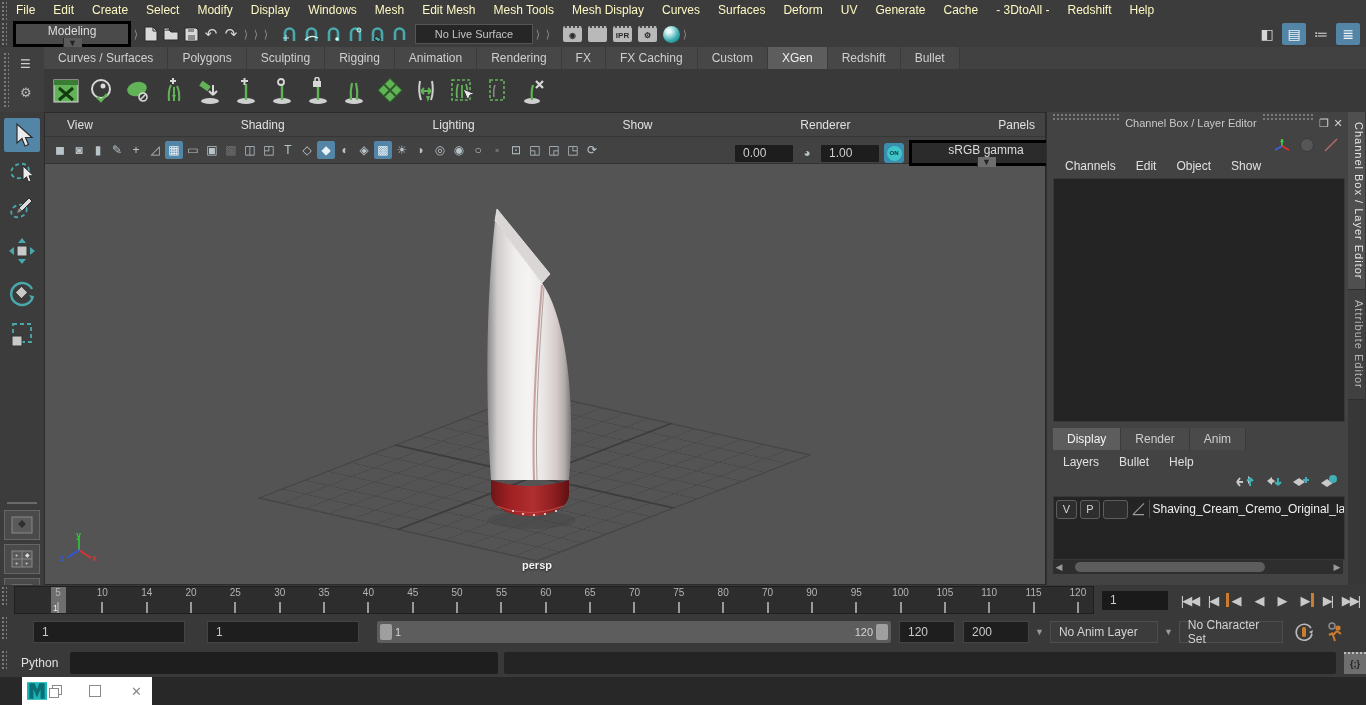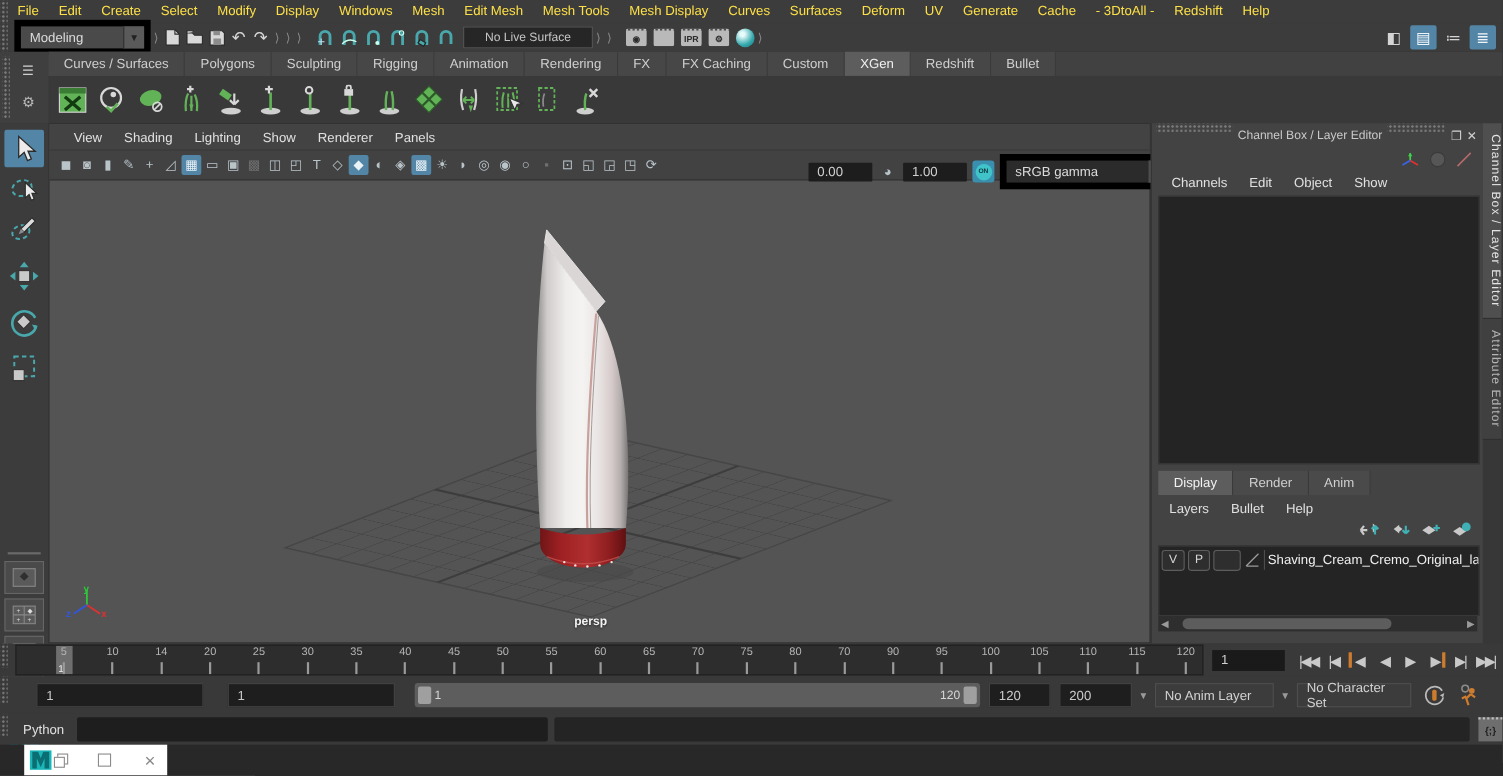--- a/index.html
+++ b/index.html
@@ -3,24 +3,24 @@
 <meta charset="utf-8">
 <style>
   html,body{margin:0;padding:0;}
   body{width:1366px;height:705px;position:relative;background:#393939;overflow:hidden;
        font-family:"Liberation Sans",sans-serif;color:#cccccc;font-size:12px;-webkit-font-smoothing:antialiased;}
   .abs{position:absolute;}
   .row{display:flex;align-items:center;}
   .dots{width:7px;align-self:stretch;background-image:radial-gradient(#7a7a7a 1px,transparent 1.2px);background-size:4px 4px;background-position:1px 1px;}
   
   #menubar{left:0;top:0;width:1366px;height:21px;background:#3c3c3c;border-bottom:1px solid #333;}
-  #menubar .mi{padding:0 9px;color:#fde047;height:21px;line-height:21px;cursor:default;}
+  #menubar .mi{padding:0 9px;color:#fef9c3;height:21px;line-height:21px;cursor:default;}
   
   #statusline{left:0;top:21px;width:1366px;height:26px;background:#3c3c3c;border-bottom:1px solid #2e2e2e;}
-  .dd{height:20px;background:#4a4a4a;border:6px solid #000000;display:flex;align-items:center;}
+  .dd{height:20px;background:#4a4a4a;border:3px solid #000000;display:flex;align-items:center;flex-direction:column;}
   .dd .lbl{padding:0 8px;color:#dcdcdc;}
   .dd .arw{width:18px;height:100%;background:#5a5a5a;border-left:1px solid #2c2c2c;display:flex;align-items:center;justify-content:center;color:#222;font-size:9px;}
   .sep{width:10px;height:20px;display:flex;align-items:center;justify-content:center;color:#8a8a8a;font-size:11px;}
   .sico{width:20px;height:20px;display:flex;align-items:center;justify-content:center;}
   .field{background:#262626;border:1px solid #555;color:#c4c4c4;display:flex;align-items:center;padding:0 6px;height:18px;}
   .clap{width:19px;height:14px;background:#b9b9b9;border-top:2px dotted #4d4d4d;border-radius:2px;display:flex;align-items:center;justify-content:center;color:#2b2b2b;font-size:8px;font-weight:bold;}
   .wsbtn{width:24px;height:22px;display:flex;align-items:center;justify-content:center;color:#d5d5d5;font-size:14px;border-radius:2px;}
   .wsbtn.active{background:#5285a6;color:#eef4f8;}
   #shelfgutter{left:0;top:47px;width:44px;height:65px;background:#3f3f3f;}
   #shelftabs{left:44px;top:47px;width:1322px;height:22px;background:#414141;border-bottom:1px solid #393939;display:flex;align-items:flex-start;}
@@ -28,21 +28,21 @@
   #shelftabs .tab.active{background:#5d5d5d;color:#f0f0f0;}
   #shelficons{left:44px;top:69px;width:1322px;height:43px;display:flex;align-items:center;gap:4px;padding-left:6px;}
   .xico{width:32px;height:32px;display:flex;align-items:center;justify-content:center;}
   
   #toolbox{left:0;top:112px;width:44px;height:473px;background:#3c3c3c;border-right:1px solid #2f2f2f;}
   .tbtn{width:36px;height:34px;margin:2px auto;display:flex;align-items:center;justify-content:center;border-radius:2px;}
   .tbtn.active{background:#5285a6;}
   .laybtn{width:34px;height:28px;margin:4px auto;background:#4a4a4a;border:1px solid #666;display:flex;align-items:center;justify-content:center;}
   
   #viewport{left:44px;top:112px;width:1002px;height:473px;background:#545454;border:1px solid #2b2b2b;box-sizing:border-box;}
-  #vpmenu{height:23px;background:#434343;border-bottom:1px solid #363636;display:flex;align-items:center;padding-left:12px;}
+  #vpmenu{height:23px;background:#434343;border-bottom:1px solid #363636;display:flex;align-items:center;padding-left:12px;justify-content:space-between;}
   #vpmenu .mi{padding:0 10px;color:#e0e0e0;}
   #vptools{height:26px;background:#424242;border-bottom:1px solid #333;display:flex;align-items:center;padding-left:6px;gap:1px;}
   .vpi{width:18px;height:18px;display:flex;align-items:center;justify-content:center;color:#b9c4c9;font-size:12px;border-radius:2px;}
   .vpi.active{background:#5285a6;color:#e8f1f6;}
   .vpi.dim{color:#6f6f6f;}
   .numf{width:50px;height:17px;background:#1d1d1d;color:#cfcfcf;display:flex;align-items:center;padding-left:8px;border-radius:1px;}
   #vpcanvas{position:relative;width:1000px;height:421px;overflow:hidden;}
   #persp-label{position:absolute;left:457px;top:395px;width:70px;text-align:center;color:#f2f2f2;font-weight:bold;font-size:11px;text-shadow:0 1px 2px #222;}
   
   #rightpanel{left:1046px;top:112px;width:302px;height:473px;background:#434343;border-left:1px solid #2f2f2f;}

